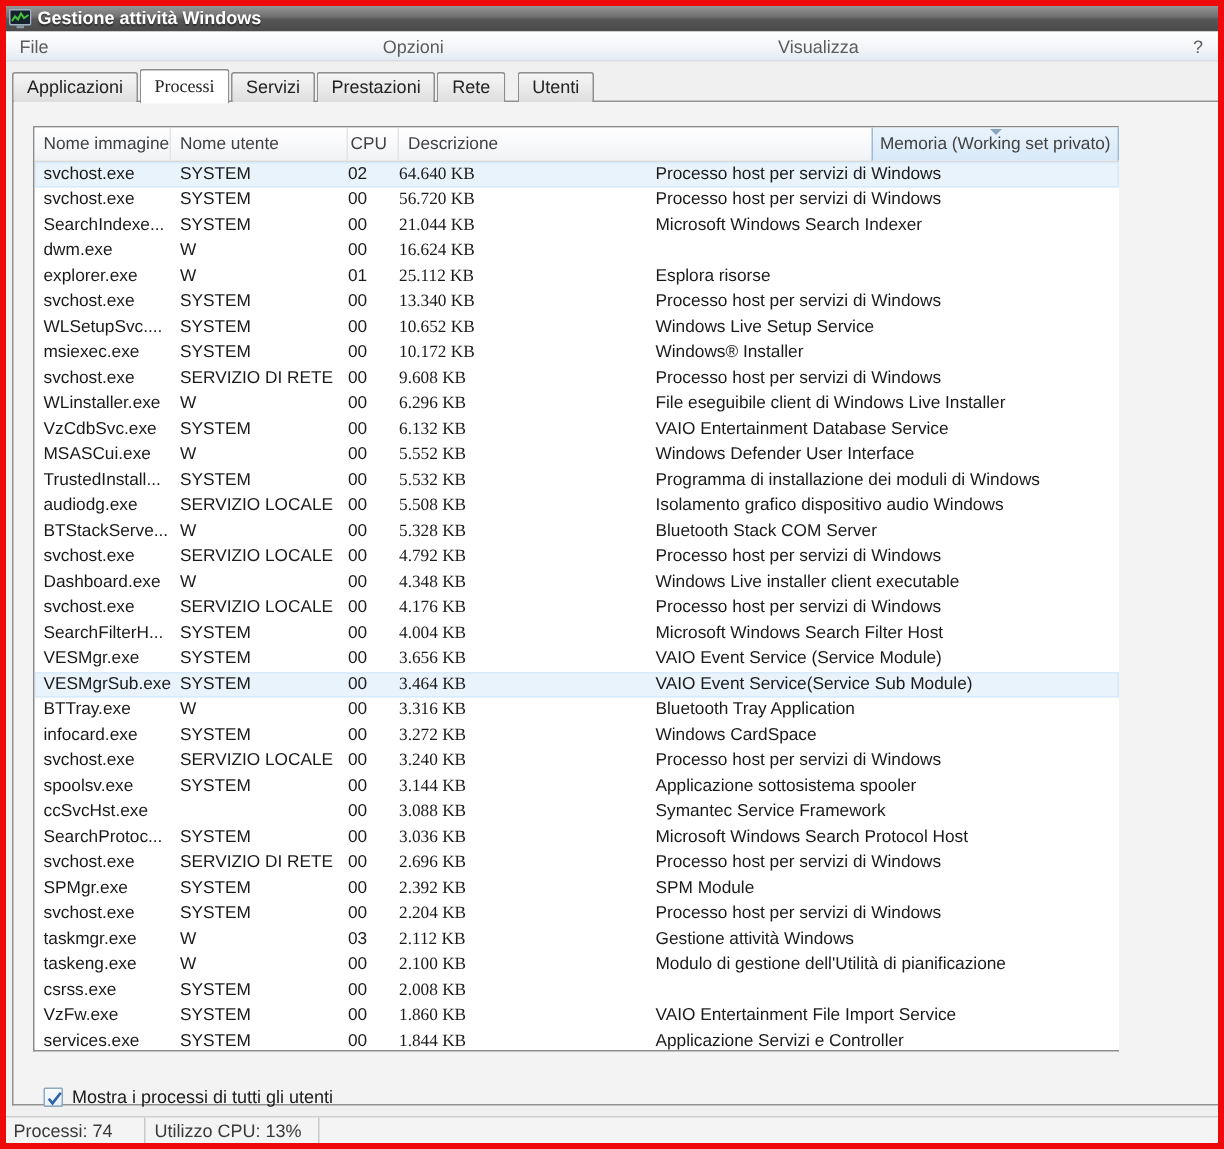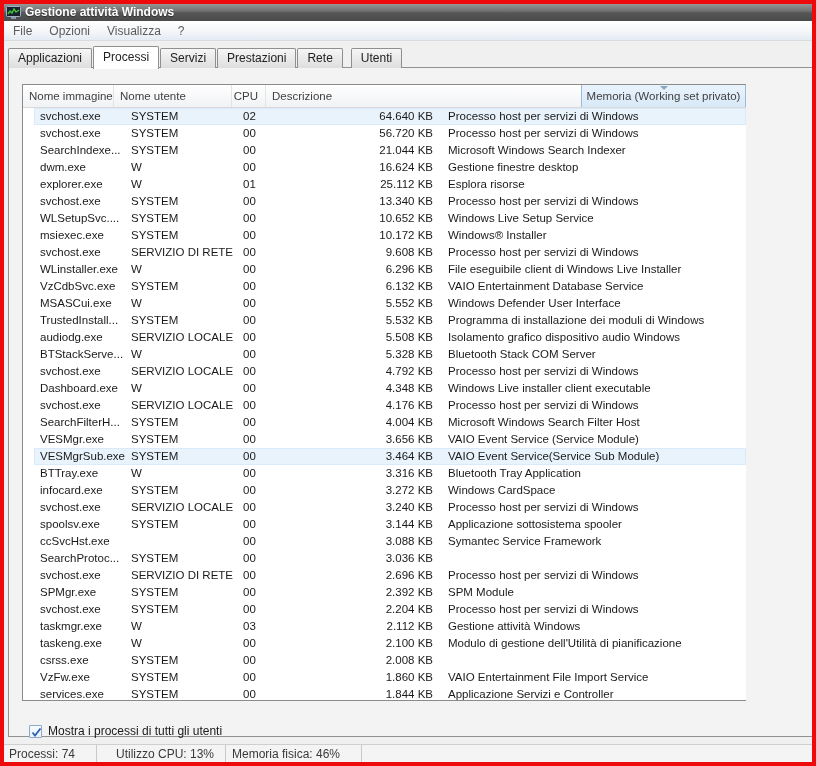--- a/index.html
+++ b/index.html
@@ -17,35 +17,36 @@
     background:linear-gradient(#9b9b9b,#707070 45%,#565656 55%,#4a4a4a);
     display:flex; align-items:center; padding-left:3px; color:#fff;
   }
   .titlebar .app-icon { width:15px; height:13px; margin-right:4px; flex:0 0 auto; }
   .titlebar .title-text { font-weight:bold; font-size:12px; text-shadow:0 1px 1px rgba(0,0,0,.45); white-space:nowrap; }
 
   
   .menubar {
     position:absolute; left:3px; top:21px; width:810px; height:20px;
     background:linear-gradient(#ffffff,#f4f6f9 55%,#e4ebf4);
-    border-bottom:1px solid #d9dde2; display:flex; align-items:center; padding-left:4px;
+    border-bottom:1px solid #d9dde2; display:flex; align-items:center; padding-left:4px;justify-content:space-between;
   }
   .menu-item { padding:2px 11px 2px 6px; color:#5c5c5c; cursor:default; }
 
   
   .tabstrip { position:absolute; left:8px; top:45px; height:23px; z-index:2; display:flex; align-items:flex-end; }
   .tab {
     height:20px; line-height:18px; padding:0 9px; margin-right:1px;
     background:linear-gradient(#f6f6f6,#ebebeb 45%,#dedede);
     border:1px solid #8f8f8f; border-bottom:none; border-radius:2px 2px 0 0;
     color:#222; white-space:nowrap;
   }
   .tab.active {
     height:23px; line-height:21px; background:#fff; position:relative; z-index:3;
     margin-bottom:-1px;
+    font-family:Liberation Serif, serif;
   }
   .tab.gap-before { margin-left:7px; }
 
   
   .tabpage {
     position:absolute; left:8px; top:67px; width:804px; height:670px;
     background:#f3f3f3; border:1px solid #919191; border-right:none; z-index:1;
   }
 
   
@@ -64,51 +65,51 @@
     background:linear-gradient(#e9f3fc,#d8e9f8);
     border-left:1px solid #9dbbd8; border-right:1px solid #9dbbd8;
   }
   .th.c-desc { padding-left:6px; border-right:none; }
   .sort-arrow {
     position:absolute; top:1px; left:50%; margin-left:-4px; width:0; height:0;
     border-left:4px solid transparent; border-right:4px solid transparent;
     border-top:4px solid #8aa5c2;
   }
   .tbody { height:592px; overflow:hidden; }
-  .trow { display:flex; height:17px; line-height:17px;margin-left:11px; }
+  .trow { display:flex; height:17px; line-height:17px; }
   .trow.sel { background:#e9f3fc; box-shadow:inset 0 0 0 1px #d9eafa; }
   .cell { white-space:nowrap; overflow:hidden; color:#1a1a1a; }
   .c-name { width:91px;  flex:0 0 91px; }
   .c-user { width:118px; flex:0 0 118px; }
   .c-cpu  { width:34px;  flex:0 0 34px; }
   .c-mem  { width:165px; flex:0 0 165px; }
   .c-desc { flex:1 1 auto; }
   .cell.c-name, .cell.c-user, .cell.c-desc { padding-left:6px; }
   .cell.c-cpu { text-align:left; padding-right:7px; }
-  .cell.c-mem { text-align:right; padding-right:9px; }
+  .cell.c-mem { text-align:left; padding-right:9px;font-family:Liberation Serif, serif; }
 
   
   .show-all {
     position:absolute; left:29px; top:723px; height:16px; display:flex; align-items:center; z-index:2;
   }
   .checkbox {
     width:13px; height:13px; border:1px solid #8da9c4; border-radius:1px;
     background:linear-gradient(#f8fbfe,#e9f1f9); margin-right:6px; position:relative;
   }
   .checkbox svg { position:absolute; left:0px; top:0px; }
   .show-all .cb-label { color:#1a1a1a; }
 
   
   .statusbar {
     position:absolute; left:3px; top:744px; width:810px; height:19px;
-    background:#f4f4f4; border-top:1px solid #cfcfcf; display:flex; align-items:flex-end; z-index:2;
+    background:#f4f4f4; border-top:1px solid #cfcfcf; display:flex; align-items:flex-start; z-index:2;
   }
   .status-pane { height:100%; line-height:18px; padding-left:6px; border-right:1px solid #c9c9c9; color:#3a3a3a; white-space:nowrap; }
   .pane-processes { width:94px; }
-  .pane-cpu { width:116px;margin-left:13px; }
+  .pane-cpu { width:116px; }
   .pane-memory { width:136px;margin-top:22px; }
 </style>
 </head>
 <body>
 
 <div class="red-frame"></div>
 
 <div class="titlebar">
   <svg class="app-icon" viewBox="0 0 15 13">
     <rect x="0.5" y="0.5" width="14" height="10" rx="1" fill="#16222e" stroke="#9fb3c4"></rect>
@@ -167,21 +168,20 @@
         <div class="cell c-user">SYSTEM</div>
         <div class="cell c-cpu">00</div>
         <div class="cell c-mem">21.044 KB</div>
         <div class="cell c-desc">Microsoft Windows Search Indexer</div>
       </div>
       <div class="trow">
         <div class="cell c-name">dwm.exe</div>
         <div class="cell c-user">W</div>
         <div class="cell c-cpu">00</div>
         <div class="cell c-mem">16.624 KB</div>
-        <div class="cell c-desc">Gestione finestre desktop</div>
       </div>
       <div class="trow">
         <div class="cell c-name">explorer.exe</div>
         <div class="cell c-user">W</div>
         <div class="cell c-cpu">01</div>
         <div class="cell c-mem">25.112 KB</div>
         <div class="cell c-desc">Esplora risorse</div>
       </div>
       <div class="trow">
         <div class="cell c-name">svchost.exe</div>
@@ -328,20 +328,21 @@
         <div class="cell c-user"></div>
         <div class="cell c-cpu">00</div>
         <div class="cell c-mem">3.088 KB</div>
         <div class="cell c-desc">Symantec Service Framework</div>
       </div>
       <div class="trow">
         <div class="cell c-name">SearchProtoc...</div>
         <div class="cell c-user">SYSTEM</div>
         <div class="cell c-cpu">00</div>
         <div class="cell c-mem">3.036 KB</div>
+        <div class="cell c-desc">Microsoft Windows Search Protocol Host</div>
       </div>
       <div class="trow">
         <div class="cell c-name">svchost.exe</div>
         <div class="cell c-user">SERVIZIO DI RETE</div>
         <div class="cell c-cpu">00</div>
         <div class="cell c-mem">2.696 KB</div>
         <div class="cell c-desc">Processo host per servizi di Windows</div>
       </div>
       <div class="trow">
         <div class="cell c-name">SPMgr.exe</div>

